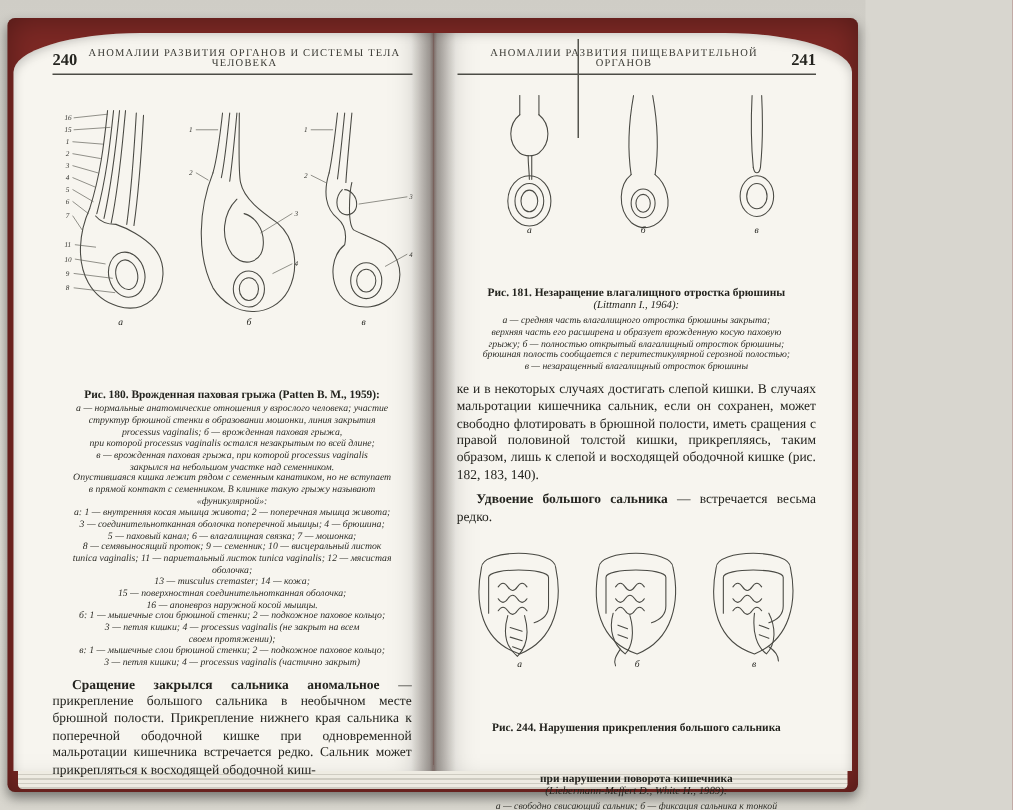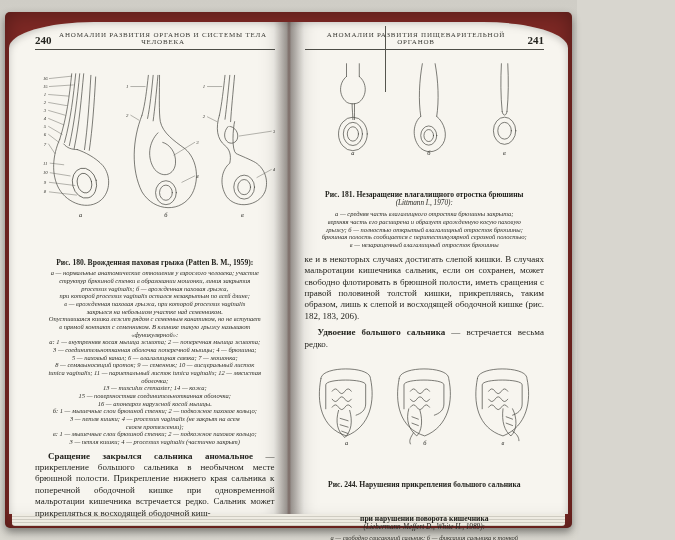--- a/index.html
+++ b/index.html
@@ -221,30 +221,30 @@
               <ellipse cx="38" cy="84" rx="8.5" ry="10.5"></ellipse>
             </g>
             <text class="sub" x="58" y="117">а</text>
             <text class="sub" x="153" y="117">б</text>
             <text class="sub" x="248" y="117">в</text>
           </g>
         </svg>
       </div>
 
       <div class="cap-title">Рис. 181. Незаращение влагалищного отростка брюшины</div>
-      <div class="cap-sub">(Littmann I., 1970):</div>
+      <div class="cap-sub">(Littmann I., 1964):</div>
       <div class="legend">
           <div>а — средняя часть влагалищного отростка брюшины закрыта;</div>
           <div>верхняя часть его расширена и образует врожденную косую паховую</div>
           <div>грыжу; б — полностью открытый влагалищный отросток брюшины;</div>
           <div>брюшная полость сообщается с перитестикулярной серозной полостью;</div>
           <div>в — незаращенный влагалищный отросток брюшины</div>
         </div>
 
-      <p class="para">ке и в некоторых случаях достигать слепой кишки. В случаях мальротации кишечника сальник, если он сохранен, может свободно флотировать в брюшной полости, иметь сращения с правой половиной толстой кишки, прикрепляясь, таким образом, лишь к слепой и восходящей ободочной кишке (рис. 182, 183, 206).</p>
+      <p class="para">ке и в некоторых случаях достигать слепой кишки. В случаях мальротации кишечника сальник, если он сохранен, может свободно флотировать в брюшной полости, иметь сращения с правой половиной толстой кишки, прикрепляясь, таким образом, лишь к слепой и восходящей ободочной кишке (рис. 182, 183, 140).</p>
       <p class="para indent"><b>Удвоение большого сальника</b><span> — встречается весьма редко.</span></p>
 
       <div class="figure fig-182">
         <svg viewBox="0 0 300 108">
           <g class="art">
 
             <g transform="translate(8,0)">
               <path d="M12,22 C12,6 74,6 74,22 C80,50 74,82 44,94 C12,84 6,52 12,22"></path>
               <path d="M18,60 L18,30 C18,22 68,22 68,30 L68,54 C68,62 62,66 56,68"></path>
               <path d="M26,38 q4,-6 8,0 t8,0 t8,0"></path>

